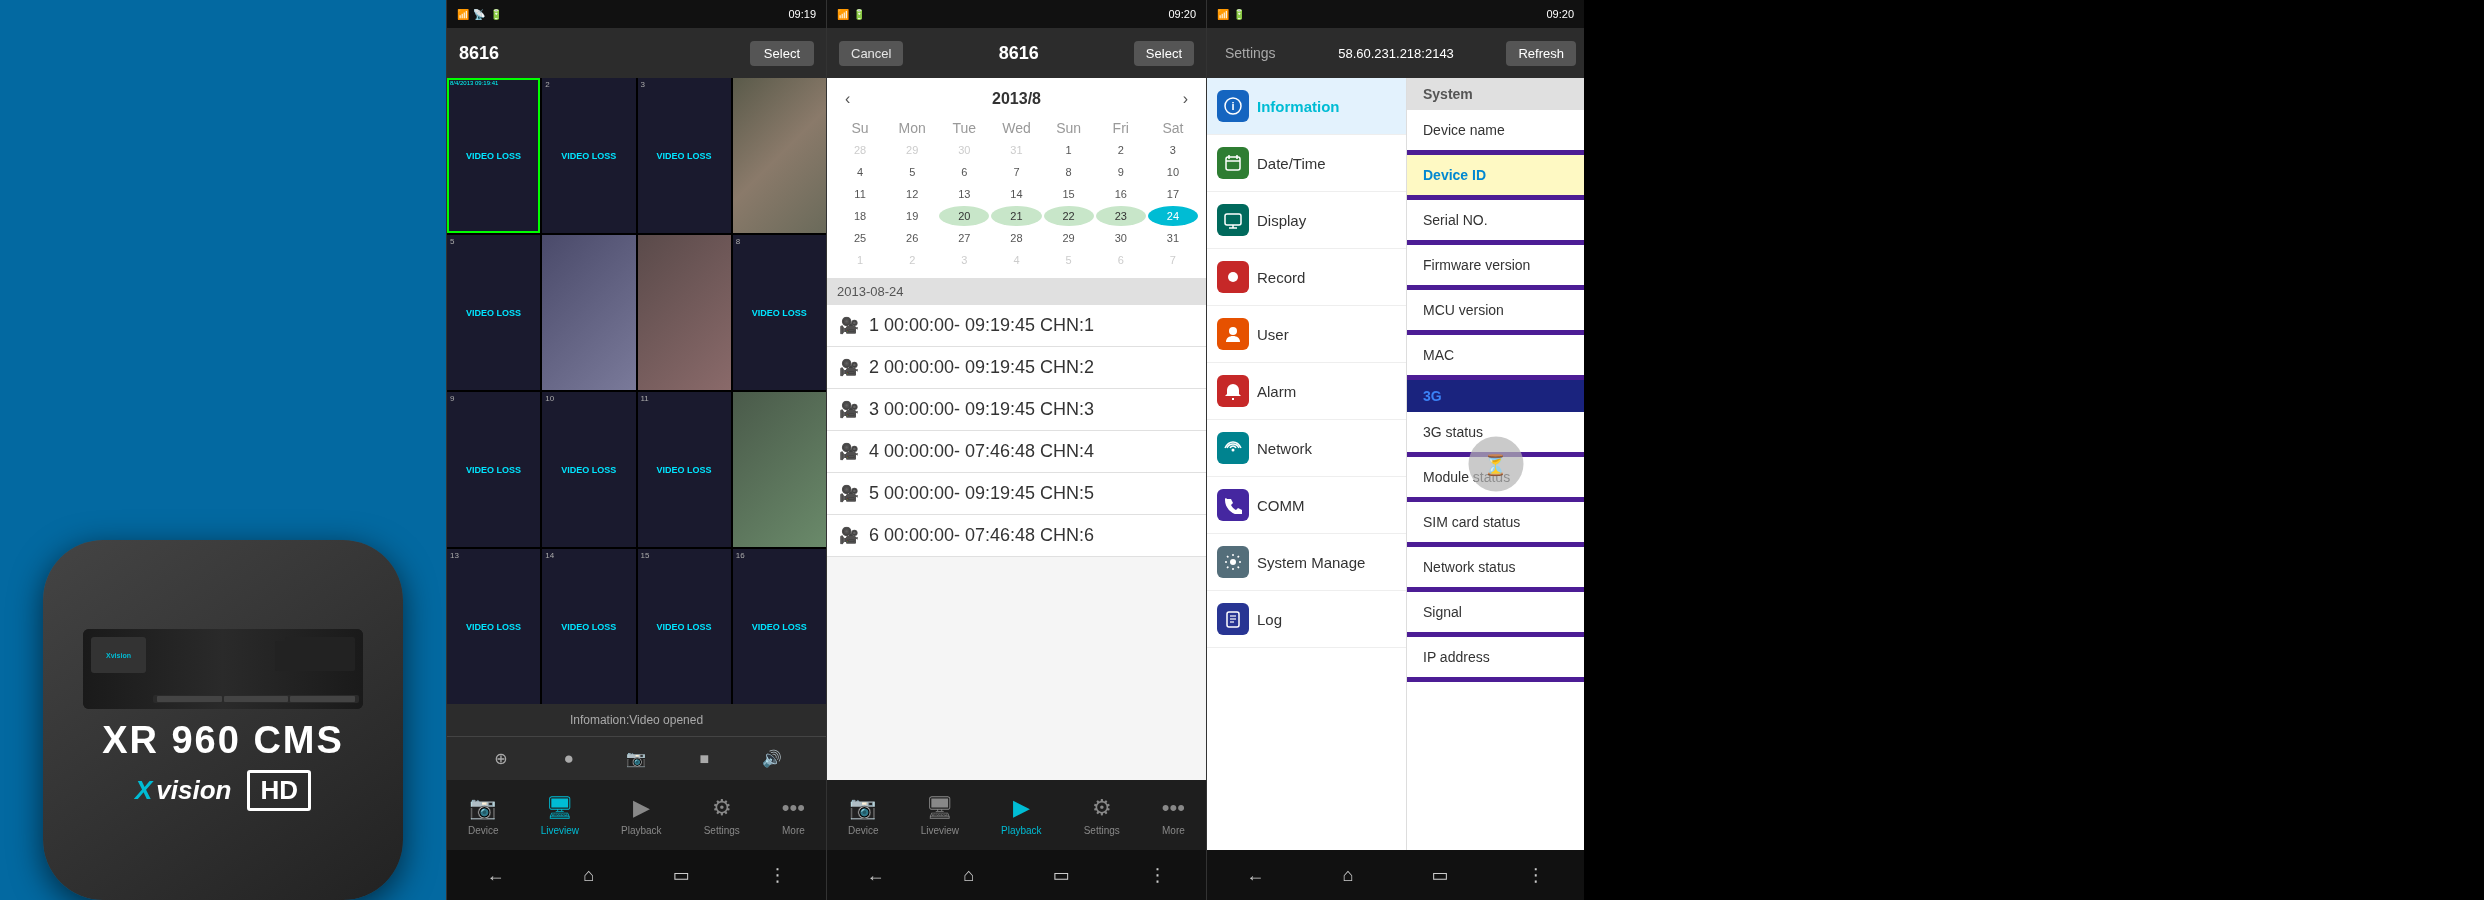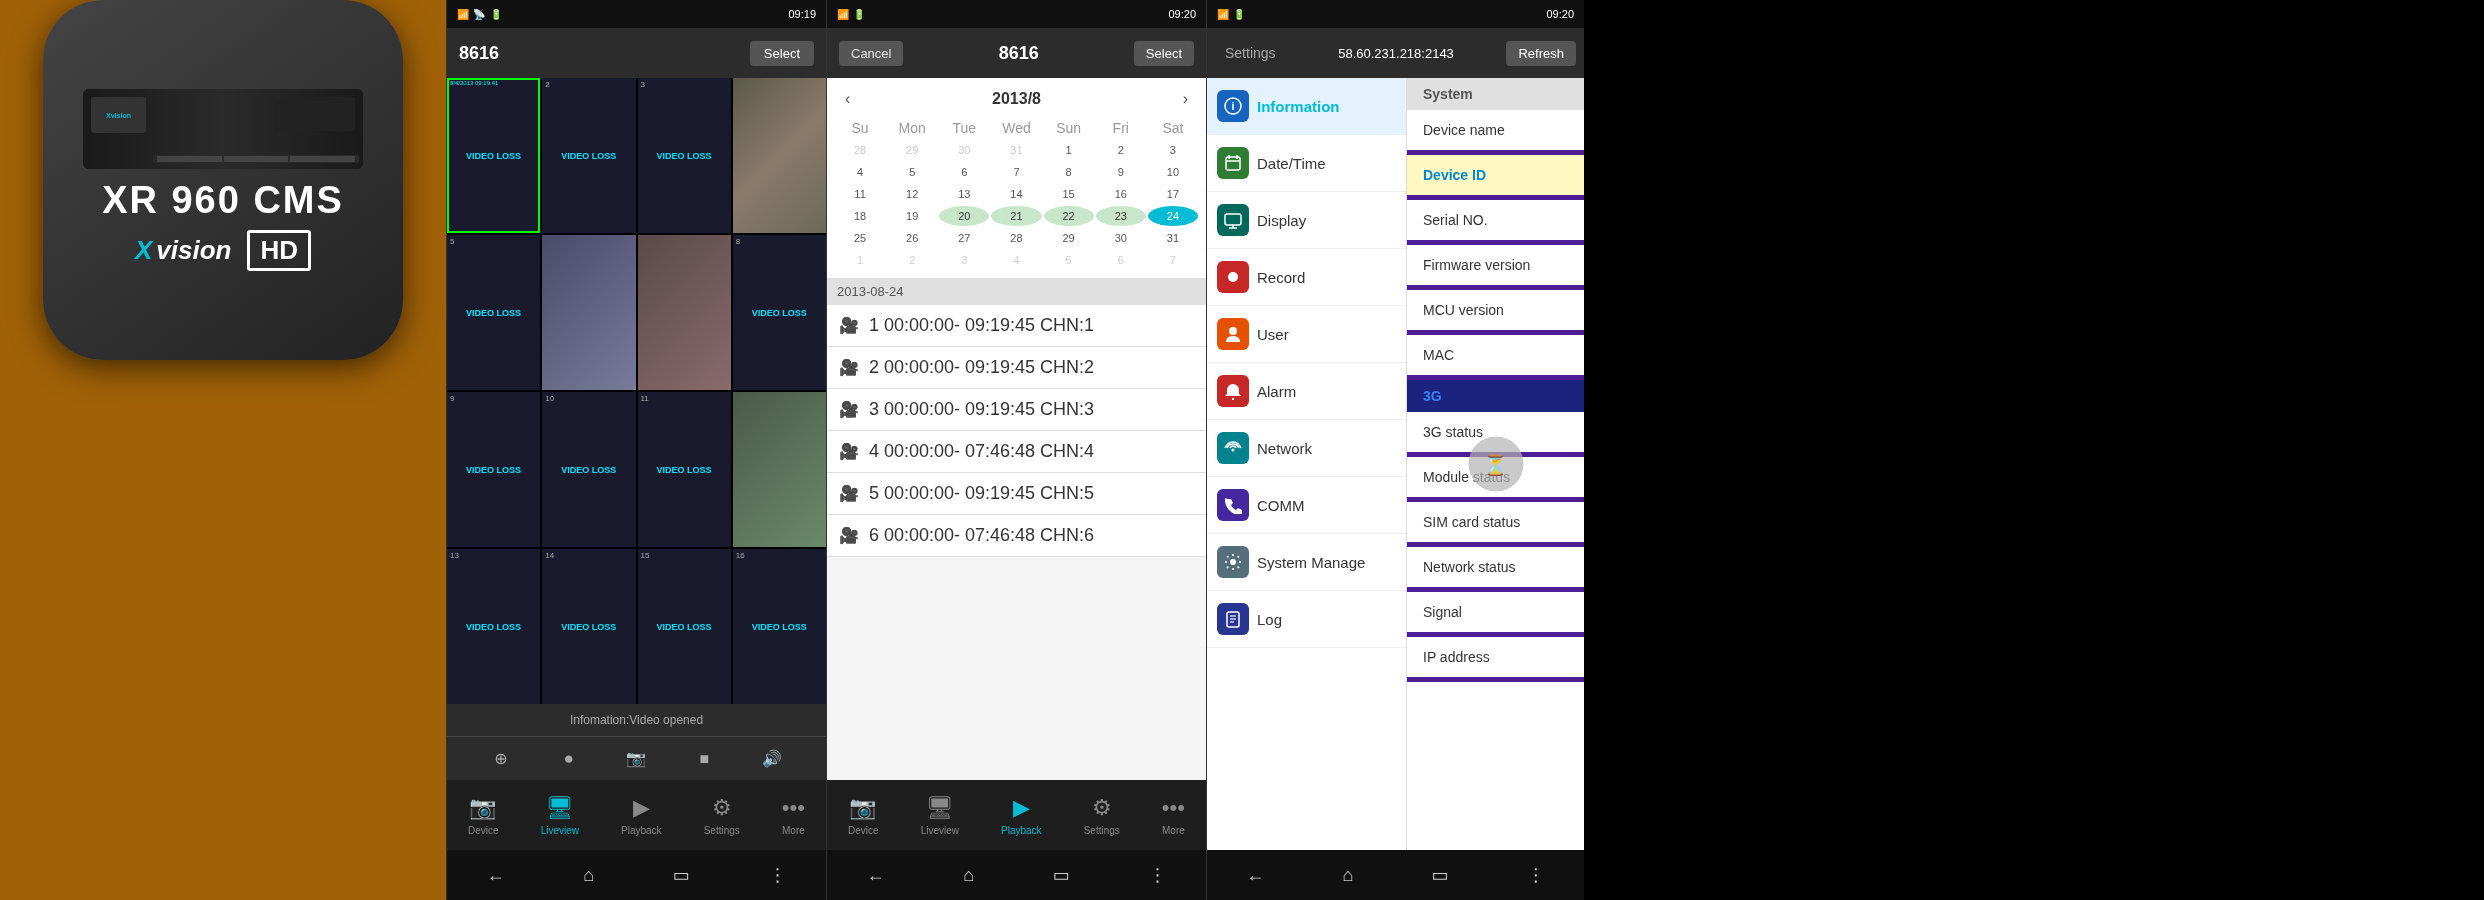--- a/index.html
+++ b/index.html
@@ -10,23 +10,23 @@
       flex-direction: row;
       background: #000;
       font-family: 'Arial', sans-serif;
       overflow: hidden;
     }
 
     
     .panel-logo {
       width: 446px;
       height: 900px;
-      background: #a16207;
-      display: flex;
-      align-items: flex-start;
+      background: #0369a1;
+      display: flex;
+      align-items: flex-end;
       justify-content: center;
     }
     .logo-box {
       width: 360px;
       height: 360px;
       background: linear-gradient(145deg, #444, #222);
       border-radius: 60px;
       display: flex;
       flex-direction: column;
       align-items: center;

